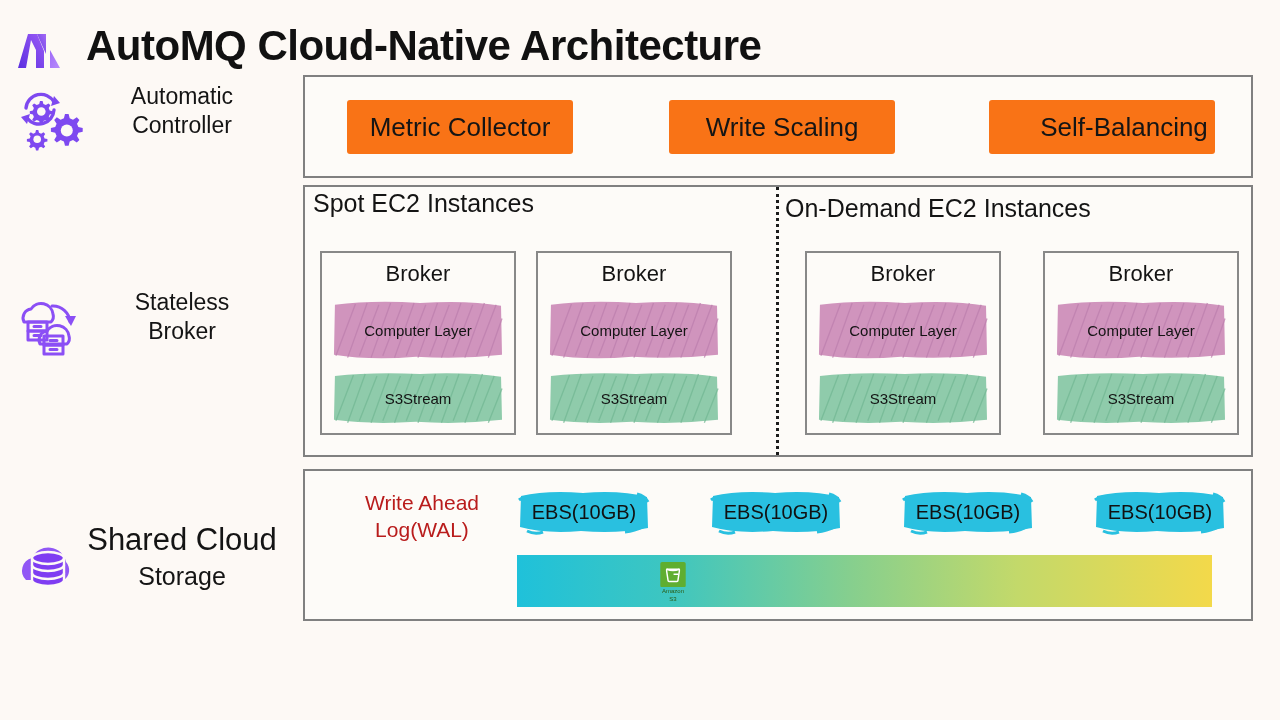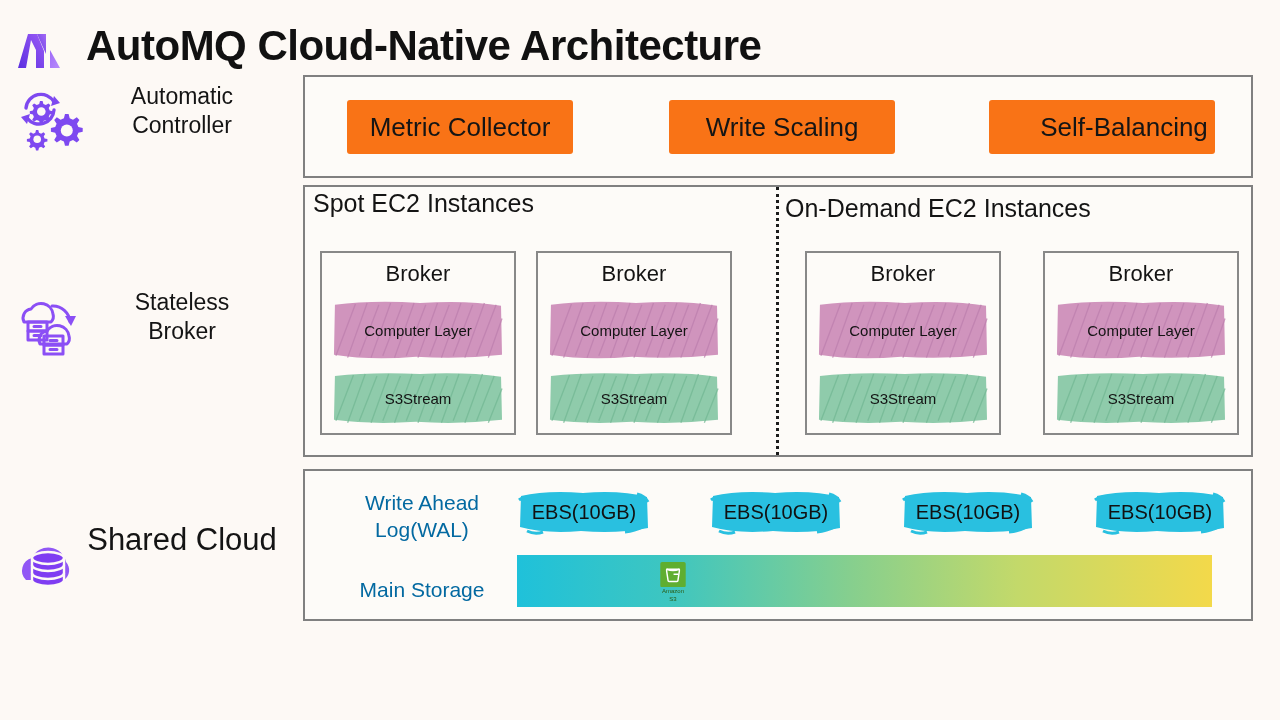--- a/index.html
+++ b/index.html
@@ -70,21 +70,21 @@
     position: absolute; left: 10px; right: 10px;
     display: flex; align-items: center; justify-content: center;
     text-align: center; font-size: 15px; color: #131313; line-height: 1.16;
   }
   .layer .layer-text { position: relative; z-index: 2; }
   .hatch { position: absolute; inset: 0; z-index: 1; }
 
   
   .store-label {
     position: absolute; text-align: center; font-size: 21px;
-    color: #0369a1; line-height: 1.3;
+    color: #b91c1c; line-height: 1.3;
   }
   .ebs {
     position: absolute;
     display: flex; align-items: center; justify-content: center;
     font-size: 20px; color: #111111;
   }
   .ebs .ebs-text { position: relative; z-index: 2; }
   .brush { position: absolute; inset: 0; z-index: 1; }
 
   #object-storage-bar {
@@ -179,20 +179,21 @@
       <g fill="none" stroke="#fdf9f5" stroke-width="2.4">
         <ellipse cx="36" cy="26" rx="16" ry="6"></ellipse>
         <path d="M20 33 a16 6 0 0 0 32 0"></path>
         <path d="M20 41 a16 6 0 0 0 32 0"></path>
         <path d="M20 26 v22 a16 6 0 0 0 32 0 v-22"></path>
       </g>
     </g>
   </svg>
   <div class="rail-label" style="left:76px; top:500px; width:212px;">
     <div style="font-size:31px">Shared Cloud</div>
+    <div style="font-size:25px">Storage</div>
   </div>
 
   <div class="panel" id="controller-panel" style="left:303px; top:55px; width:950px; height:103px;">
 
     <div class="sticky" style="left:42px; top:23px; width:226px; height:54px;">
       <span>Metric Collector</span>
     </div>
     <div class="sticky" style="left:364px; top:23px; width:226px; height:54px;">
       <span>Write Scaling</span>
     </div>
@@ -329,21 +330,20 @@
     </div>
 
     <div class="ebs" style="left:788px; top:17px; width:134px; height:48px;">
       <svg class="brush" viewBox="0 0 134 48" preserveAspectRatio="none">
         <path d="M4,8 Q30,2 66,5 Q104,2 130,9 L131,40 Q100,46 64,43 Q28,46 3,39 Z" fill="#29c0e0"></path>
         <path d="M2,12 q6,-5 12,-1 M120,6 q8,2 11,8 M10,43 q8,4 16,1 M108,44 q10,-1 18,-5" stroke="#29c0e0" stroke-width="3" fill="none"></path>
       </svg>
       <div class="ebs-text">EBS(10GB)</div>
     </div>
 
-    <div class="store-label" style="left:22px; top:105px; width:190px;">Main Storage</div>
 
     <div id="object-storage-bar" style="left:212px; top:84px; width:695px; height:52px;">
       <div id="s3-badge" style="left:136px; top:7px; width:40px; height:40px;">
         <svg width="28" height="28" viewBox="0 0 28 28">
           <rect x="0" y="0" width="28" height="28" rx="2" fill="#5fae30"></rect>
           <g fill="none" stroke="#ffffff" stroke-width="1.6" stroke-linejoin="round">
             <path d="M7 8 h14 v2 l-1.6 10.5 a1 1 0 0 1 -1 .9 H9.6 a1 1 0 0 1 -1-.9 L7 10 Z"></path>
             <path d="M7 8 q7 3 14 0"></path>
             <path d="M14.6 13.5 h5.4"></path>
           </g>

